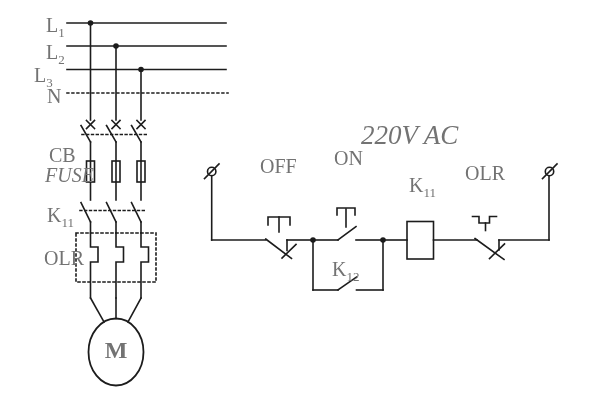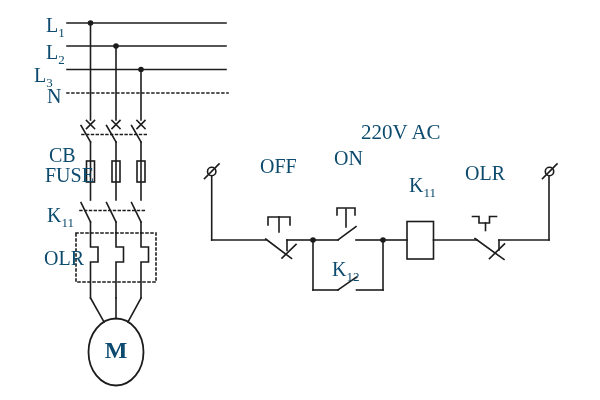--- a/index.html
+++ b/index.html
@@ -1,22 +1,22 @@
 <!DOCTYPE html>
 <html><head>
 <meta charset="utf-8">
 <style>
   html,body{margin:0;padding:0;background:#fff;}
   .stage{position:relative;width:600px;height:400px;background:#ffffff;overflow:hidden;
          font-family:"Liberation Serif",serif;}
   svg{position:absolute;left:0;top:0;}
   .lbl{position:absolute;font-family:"Liberation Serif",serif;font-size:20px;line-height:1;
-       color:#0c4a6e;white-space:nowrap;}
+       color:#737373;white-space:nowrap;}
   .lbl sub{font-size:13px;line-height:0;}
-  .title-lbl{font-size:21px;}
+  .title-lbl{font-size:27px;font-style:italic;}
   .motor-lbl{font-size:24px;font-weight:bold;width:26px;text-align:center;}
 </style>
 </head>
 <body>
 
 <div class="stage">
 
   <svg width="600" height="400" viewBox="0 0 600 400" stroke="#1c1c1c" stroke-width="1.6" fill="none" stroke-linecap="square">
 
     <g>
@@ -134,21 +134,21 @@
         <line x1="542.5" y1="178.5" x2="557" y2="164"></line>
       </g>
     </g>
   </svg>
 
   <div class="lbl" style="left:46px;top:14.5px;"><span>L</span><sub>1</sub></div>
   <div class="lbl" style="left:46px;top:42px;"><span>L</span><sub>2</sub></div>
   <div class="lbl" style="left:34px;top:64.5px;"><span>L</span><sub>3</sub></div>
   <div class="lbl" style="left:47px;top:86px;">N</div>
   <div class="lbl" style="left:49px;top:145px;">CB</div>
-  <div class="lbl" style="left:45px;top:164.5px;">FUSE</div>
+  <div class="lbl" style="left:45px;top:164.5px;font-style:italic;">FUSE</div>
   <div class="lbl" style="left:47px;top:204.5px;"><span>K</span><sub>11</sub></div>
   <div class="lbl" style="left:44px;top:248px;">OLR</div>
   <div class="lbl motor-lbl" style="left:103px;top:338px;">M</div>
 
   <div class="lbl title-lbl" style="left:361px;top:122px;">220V AC</div>
   <div class="lbl" style="left:260px;top:156px;">OFF</div>
   <div class="lbl" style="left:334px;top:148px;">ON</div>
   <div class="lbl" style="left:409px;top:174.5px;"><span>K</span><sub>11</sub></div>
   <div class="lbl" style="left:465px;top:163px;">OLR</div>
   <div class="lbl" style="left:332px;top:243px;margin-top:16px;"><span>K</span><sub>12</sub></div>

